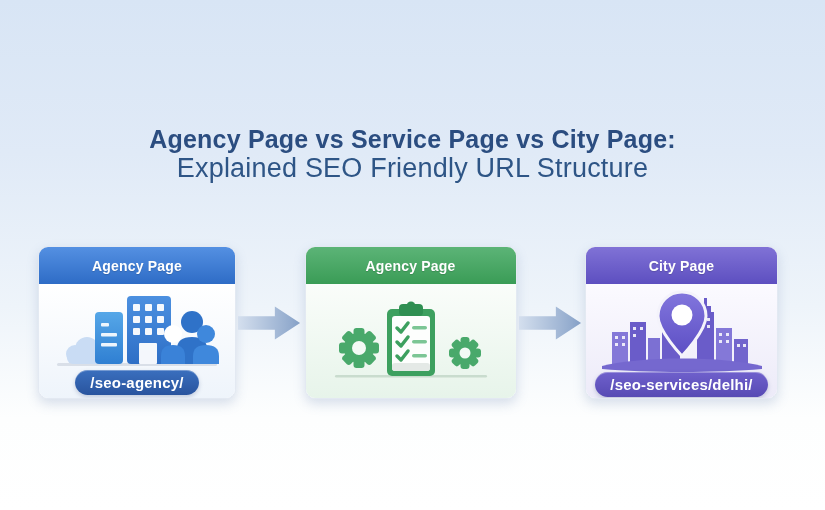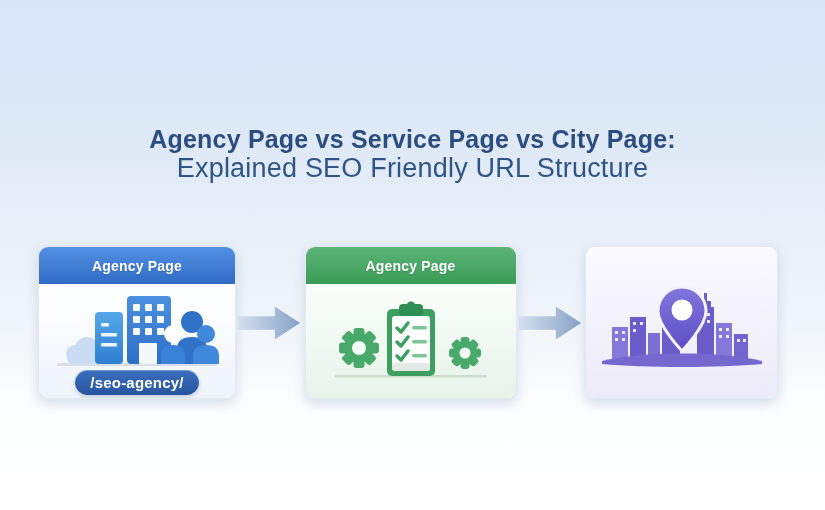--- a/index.html
+++ b/index.html
@@ -242,20 +242,21 @@
           <linearGradient id="arrowG2" x1="0" y1="0" x2="1" y2="0">
             <stop offset="0" stop-color="#d4dfee"></stop>
               <stop offset="1" stop-color="#87a2c8"></stop>
           </linearGradient>
         </defs>
         <polygon points="0,13 38,13 38,3 64,20 38,37 38,27 0,27" fill="url(#arrowG2)"></polygon>
       </svg>
     </div>
 
     <div class="card card-city">
+      <div class="card-header header-city">City Page</div>
       <div class="card-body body-city">
         <div class="icon-wrap">
           <svg width="168" height="86" viewBox="0 0 168 86">
             <defs>
               <linearGradient id="pinG" x1="0" y1="0" x2="0" y2="1">
                 <stop offset="0" stop-color="#8276dd"></stop>
                   <stop offset="1" stop-color="#5c4ec4"></stop>
               </linearGradient>
             </defs>
 
@@ -289,17 +290,18 @@
                   <rect x="109" y="39" width="3" height="3"></rect>
               </g>
             </g>
 
             <path d="M4 80 C 42 70, 126 70, 164 80 L164 83 C 120 87, 48 87, 4 83 Z" fill="#7568cf"></path>
 
             <path d="M84 6 C 70.5 6 60 16.5 60 30 C 60 45 84 70 84 70 C 84 70 108 45 108 30 C 108 16.5 97.5 6 84 6 Z" fill="url(#pinG)" stroke="#f4f3fb" stroke-width="3"></path>
             <circle cx="84" cy="29" r="10.5" fill="#ffffff"></circle>
           </svg>
         </div>
+        <div class="url-pill pill-city">/seo-services/delhi/</div>
       </div>
     </div>
 
   </div>
 </div>
 
 </body></html>

